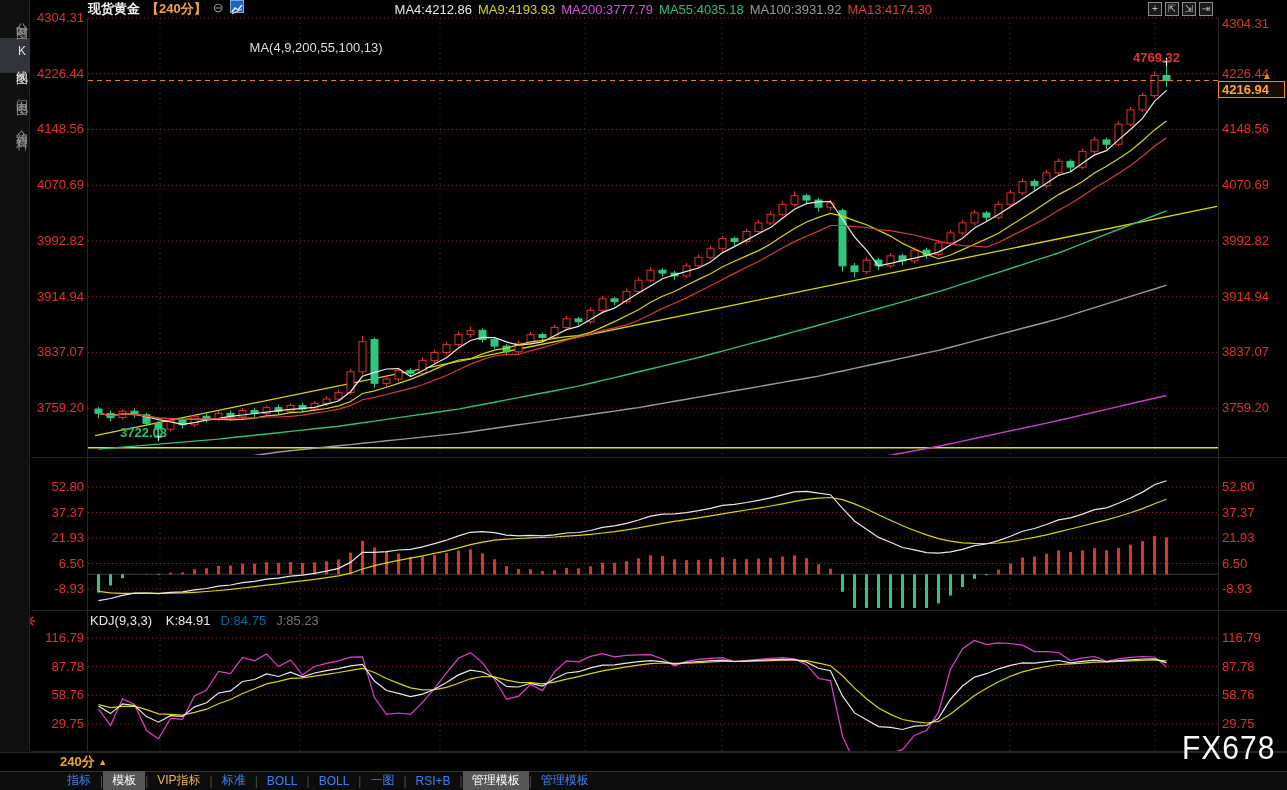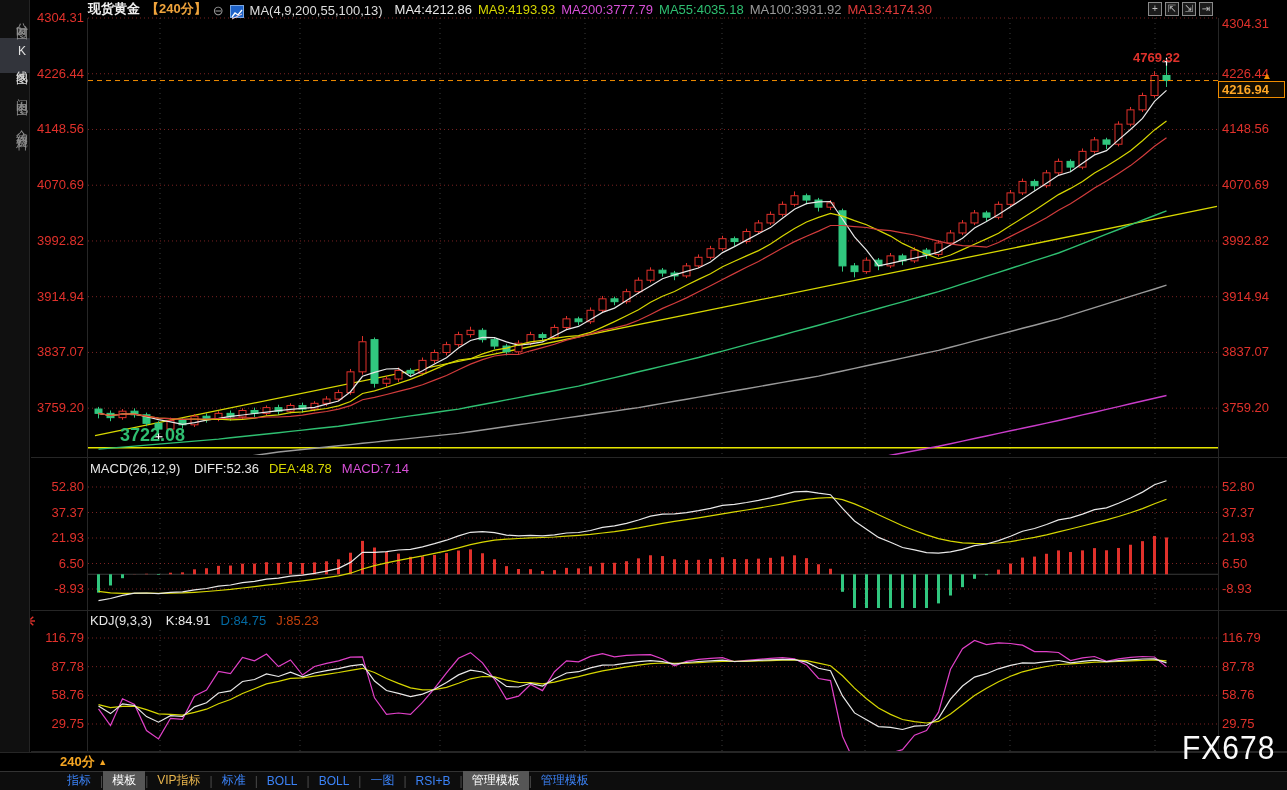--- a/index.html
+++ b/index.html
@@ -13,21 +13,21 @@
   #sidebar { position:absolute; left:0; top:0; width:30px; height:752px;
              background:#101010; border-right:1px solid #242424; z-index:5; }
   .side-item { writing-mode:vertical-rl; text-orientation:upright;
                width:30px; margin:7px 0 10px 0; padding:6px 0;
                text-align:center; color:#8f8f8f; font-size:12px;
                letter-spacing:3px; cursor:pointer; }
   .side-item.sel { background:#32343b; color:#e2e2e2; }
 
   
   #header { position:absolute; left:36px; top:0; height:18px; z-index:6;
-            display:flex; align-items:flex-end; gap:6px; white-space:nowrap; }
+            display:flex; align-items:flex-start; gap:6px; white-space:nowrap; }
   #hdr-title { color:#f0f0f0; font-size:13px; font-weight:bold; margin-left:52px; }
   #hdr-tf { color:#f0a43c; font-size:13px; font-weight:bold; }
   #hdr-collapse { color:#9a9a9a; font-size:13px; cursor:pointer; }
   #hdr-ma-ico { width:14px; height:13px; background:#1e62c8; display:inline-block;
                 border:1px solid #7aa6e0; cursor:pointer; }
   #hdr-ma-label { color:#dedede; font-size:13px;margin-top:40px; }
   .leg { font-size:13px; margin-left:6px; }
 
   #win-icons { position:absolute; right:74px; top:2px; display:flex; gap:3px; z-index:7; }
   .win-ico { width:14px; height:14px; border:1px solid #8a8a8a; background:#1b1b1b;
@@ -38,21 +38,21 @@
   .ylab.l { width:52px; left:32px; text-align:right; }
   .ylab.r { left:1222px; text-align:left; }
 
   #tf-corner { position:absolute; left:60px; top:753px; color:#f5a623;
                font-size:13px; font-weight:bold; z-index:6; cursor:pointer; }
   #tf-corner .arr { font-size:9px; vertical-align:1px; }
 
   #hi-label { position:absolute; right:107px; top:50px; color:#e0312b;
               font-size:13px; font-weight:bold; z-index:4; }
   #lo-label { position:absolute; left:120px; top:425px; color:#2fbf71;
-              font-size:18px; font-weight:bold; z-index:4; }
+              font-size:13px; font-weight:bold; z-index:4; }
 
   #px-box { position:absolute; left:1218px; width:67px; height:17px;
             border:1px solid #f08c00; background:#140d00; color:#ffa726;
             font-size:13px; font-weight:bold; line-height:15px; padding-left:3px; z-index:6; }
   #px-arrow { position:absolute; left:1262px; color:#f08c00; font-size:10px; z-index:6; }
 
   .panel-hdr { position:absolute; left:90px; font-size:13px; z-index:5; white-space:nowrap; }
   .panel-hdr .pfx { color:#e8e8e8; }
   .panel-hdr span { margin-right:10px; }
 
@@ -500,26 +500,23 @@
       <div class="ylab r" style="top: 687.34px;">58.76</div>
       <div class="ylab l" style="top: 716.01px;">29.75</div>
       <div class="ylab r" style="top: 716.01px;">29.75</div>
     </div>
 
   <div id="hi-label">4769.32</div>
   <div id="lo-label">3722.08</div>
   <div id="px-box" style="top: 80.5402px;">4216.94</div>
   <div id="px-arrow" style="top: 69.5402px;">▲</div>
 
-  <div id="macd-hdr" class="panel-hdr" style="top: 461px;">
-    <span class="pfx">MACD(26,12,9)</span>
-  <span style="color: rgb(232, 232, 232);">DIFF:52.36</span><span style="color: rgb(214, 214, 0);">DEA:48.78</span><span style="color: rgb(214, 79, 214);">MACD:7.14</span></div>
   <div id="kdj-hdr" class="panel-hdr" style="top: 613px;">
     <span class="pfx">KDJ(9,3,3)</span>
-  <span style="color: rgb(232, 232, 232);">K:84.91</span><span style="color: #0369a1;">D:84.75</span><span style="color: #c2410c; text-align: center;">J:85.23</span></div>
+  <span style="color: rgb(232, 232, 232);">K:84.91</span><span style="color: #0369a1;">D:84.75</span><span style="color: #737373; text-align: center;">J:85.23</span></div>
 
   <div id="axisrow"></div>
   <div id="tf-corner">
     <span>240分</span>
     <span class="arr">▲</span>
   </div>
 
   <div id="toolbar">
       <div class="tb-tab">指标</div>
       <span class="tb-sep">|</span>

